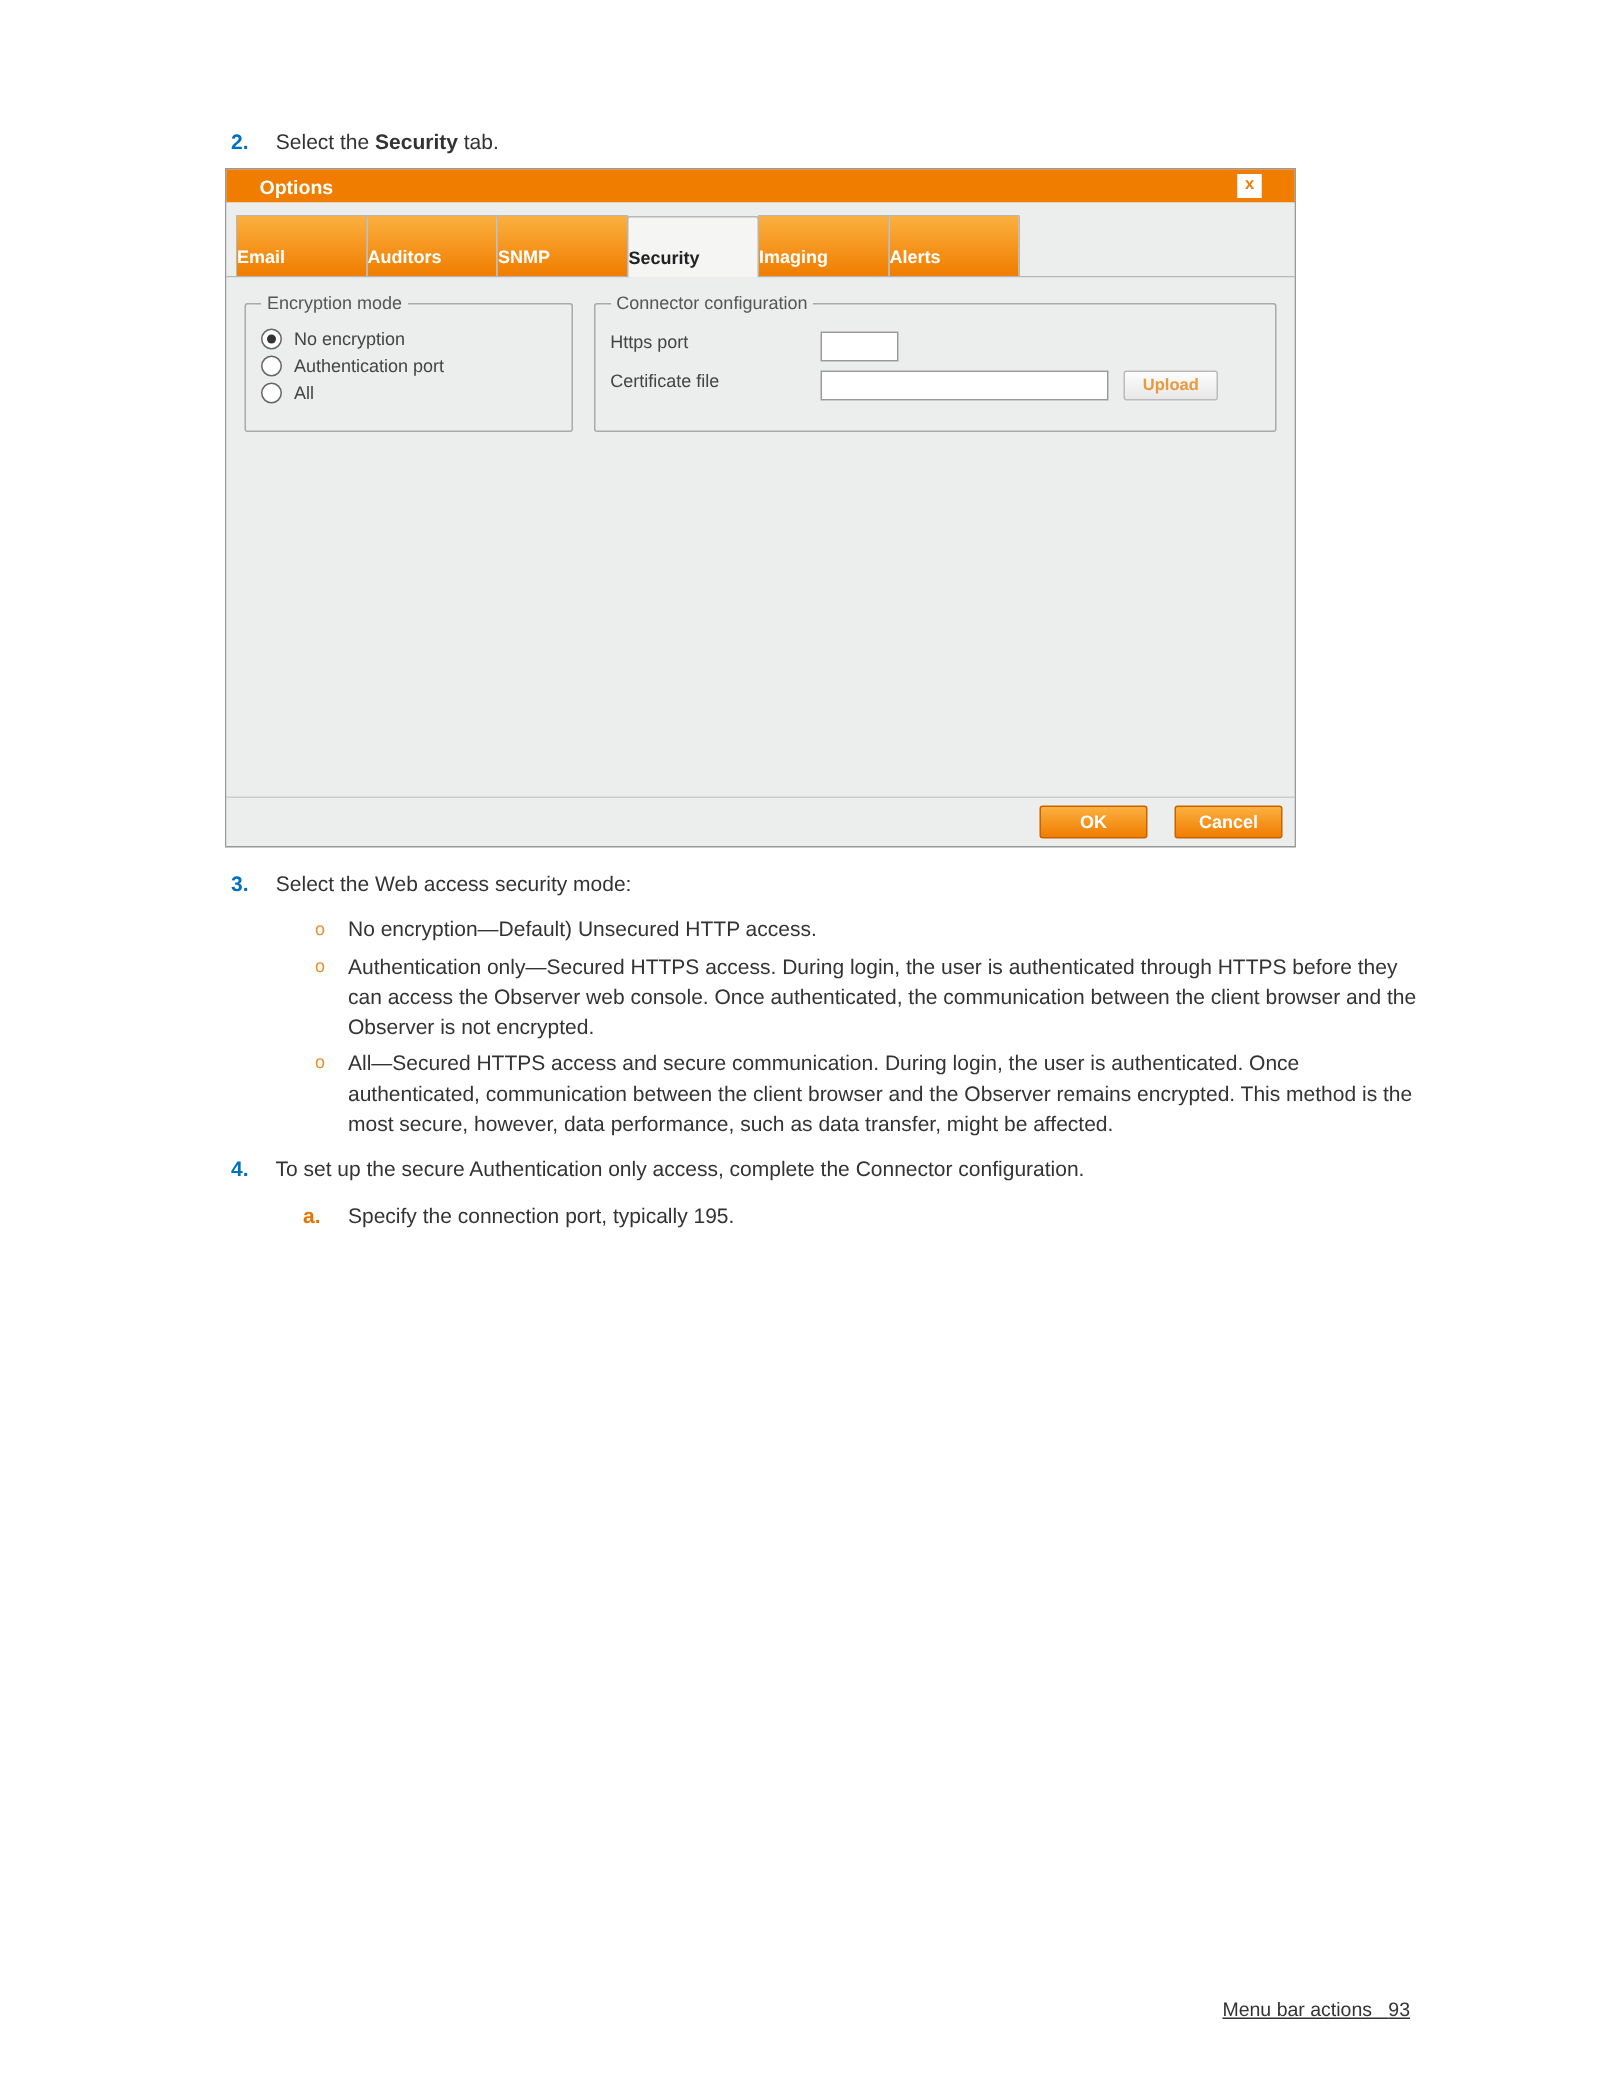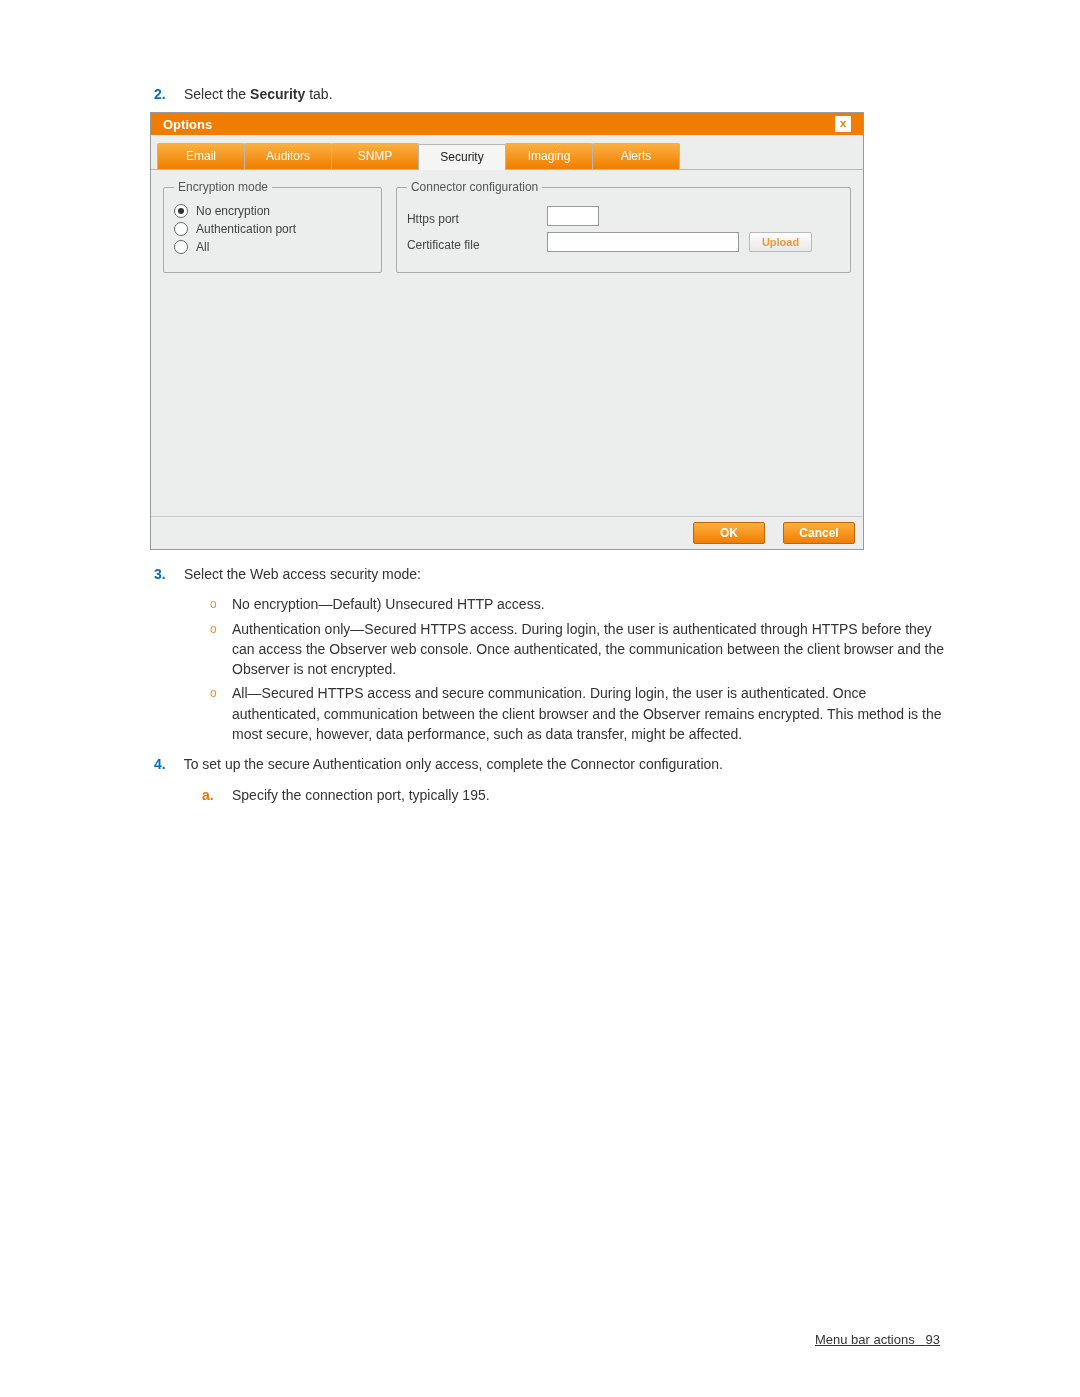--- a/index.html
+++ b/index.html
@@ -30,21 +30,21 @@
     width: 712px;
     margin: 4px 0 14px 0;
     background: #eceded;
     box-shadow: 0 0 0 1px #ccc inset;
   }
   .dlg-title {
     background: #f07d00;
     color: #fff;
     font-weight: bold;
     font-size: 13px;
-    padding: 3px 12px;
+    padding: 3px 22px;
     display: flex;
     justify-content: space-between;
     align-items: center;
   }
   .close-box {
     width: 14px;
     height: 14px;
     border: 1px solid #fff;
     font-size: 11px;
     line-height: 12px;
@@ -55,24 +55,23 @@
   }
   .tab-strip {
     display: flex;
     background: #eceded;
     padding: 8px 6px 0 6px;
     border-bottom: 1px solid #b7b7b7;
     gap: 0;
   }
   .tab {
     font-size: 12px;
-    font-weight: normal;
-    padding: 5px 0 6px 0;
+    font-weight: bold;
+    padding: 20px 0 6px 0;
     width: 86px;
-    text-align: center;
     border: 1px solid #b7b7b7;
     border-bottom: none;
     margin-right: -1px;
     background: linear-gradient(#fbb040, #f07d00);
     color: #fff;
     border-top-left-radius: 2px;
     border-top-right-radius: 2px;
     cursor: pointer;
   }
   .tab.active {
@@ -120,21 +119,21 @@
     background: #fff;
   }
   .radio.sel::after {
     content: "";
     width: 6px; height: 6px;
     background: #333;
     border-radius: 50%;
   }
   .con-row {
     display: flex;
-    align-items: flex-end;
+    align-items: flex-start;
     margin: 6px 0;
     gap: 10px;
   }
   .con-label { width: 130px; }
   .inp {
     border: 1px solid #999;
     background: #fff;
     height: 18px;
   }
   .inp-sm { width: 50px; }

